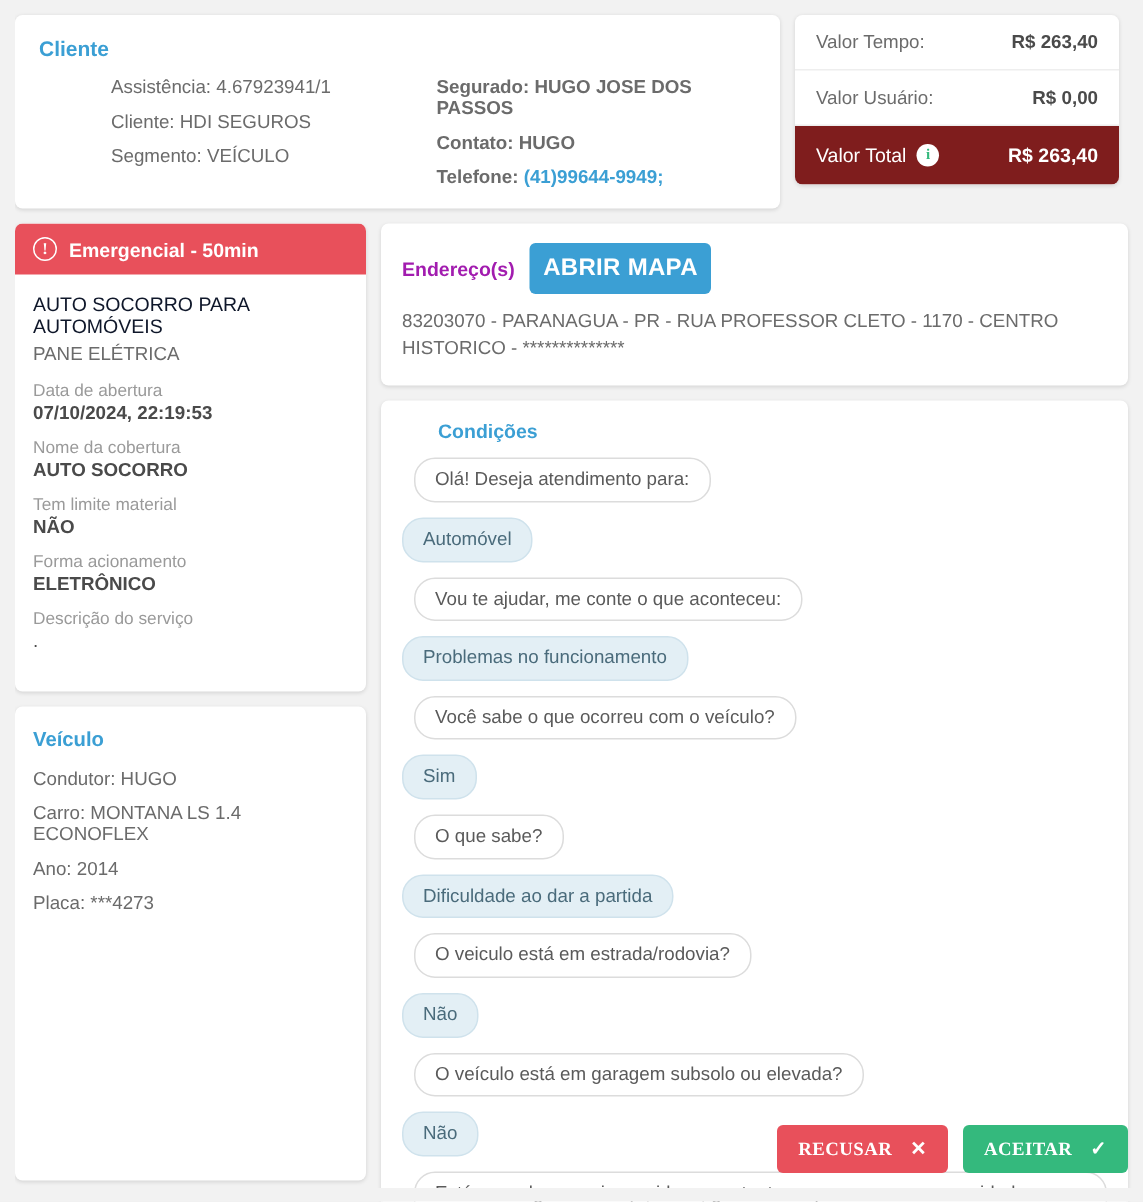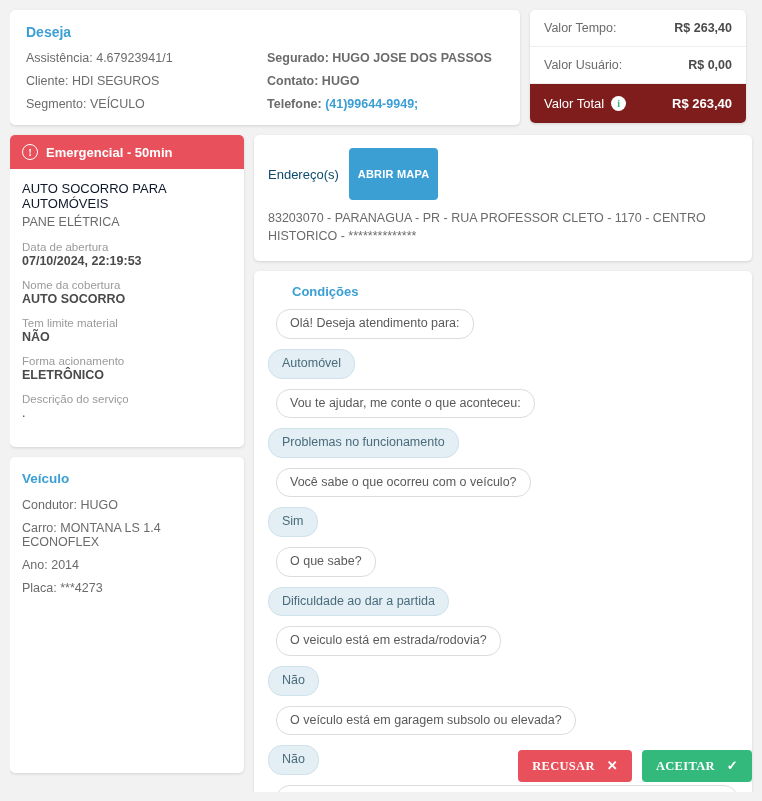--- a/index.html
+++ b/index.html
@@ -36,20 +36,21 @@
     position: relative;
   }
   .cliente-title {
     color: #3b9fd4;
     font-weight: bold;
     font-size: 14px;
     margin-bottom: 11px;
   }
   .cliente-grid {
     display: flex;
+    margin-left: 48px;
   }
   .cliente-col { flex: 1; }
   .cliente-col.right { padding-left: 4px; font-weight: bold; }
   .kv { margin-bottom: 9px; font-size: 12.5px; color: #6b6b6b; }
   .kv:last-child { margin-bottom: 0; }
   .kv .val { color: #6b6b6b; }
   .kv a { color: #3b9fd4; text-decoration: none; }
 
   
   .valores-card {
@@ -160,31 +161,31 @@
 
   
   .end-card { padding: 13px 14px 16px 14px; }
   .end-head {
     display: flex;
     align-items: center;
     gap: 10px;
     margin-bottom: 9px;
   }
   .end-title {
-    color: #0c4a6e;
-    font-weight: normal;
+    color: #a21caf;
+    font-weight: bold;
     font-size: 13px;
   }
   .map-btn {
     background: #3b9fd4;
     color: #fff;
     border: none;
     border-radius: 4px;
-    padding: 20px 9px;
-    font-size: 11px;
+    padding: 8px 9px;
+    font-size: 16px;
     font-weight: bold;
     font-family: "Liberation Sans", sans-serif;
     cursor: pointer;
     letter-spacing: .2px;
   }
   .end-text {
     font-size: 12.5px;
     color: #6b6b6b;
     line-height: 1.45;
   }
@@ -264,21 +265,21 @@
   }
 </style>
 </head>
 <body>
 
 <div class="page">
 
   <div class="top-row">
 
     <div class="card cliente-card">
-      <div class="cliente-title">Deseja</div>
+      <div class="cliente-title">Cliente</div>
       <div class="cliente-grid">
         <div class="cliente-col">
           <div class="kv">
             <span>Assistência:</span>
             <span class="val">4.67923941/1</span>
           </div>
           <div class="kv">
             <span>Cliente:</span>
             <span class="val">HDI SEGUROS</span>
           </div>

